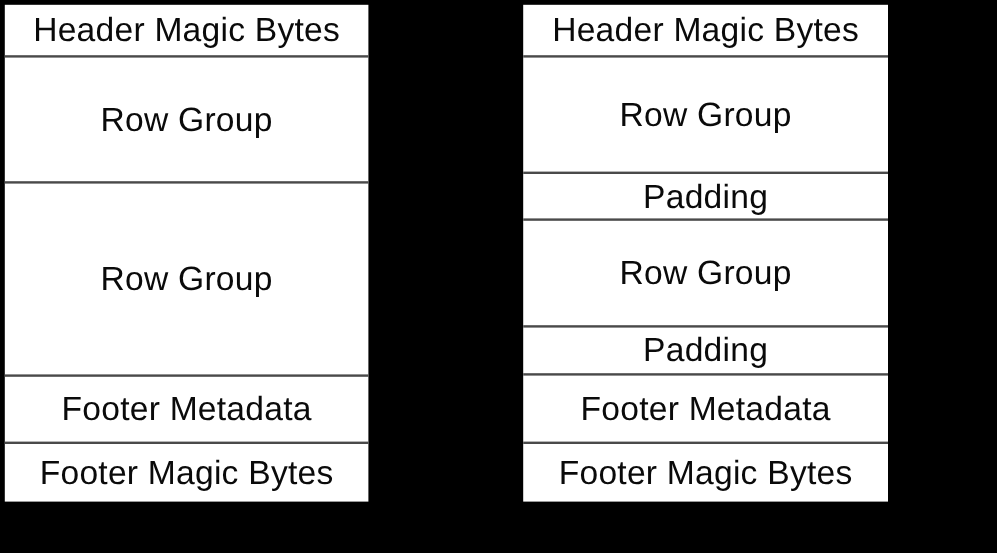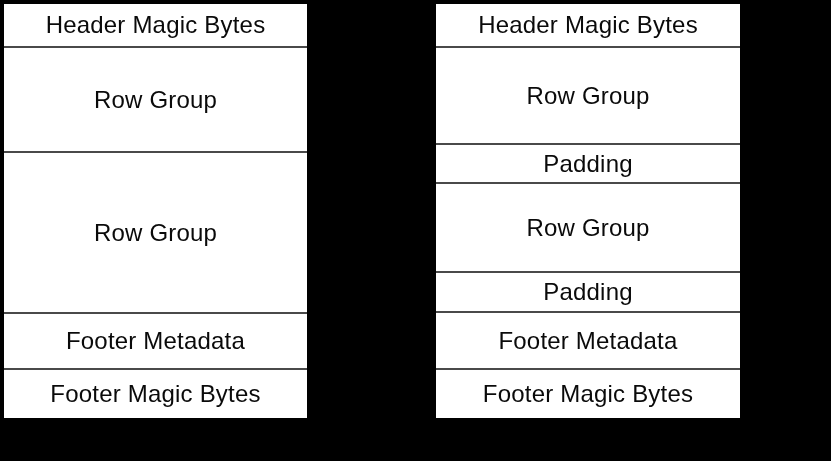--- a/index.html
+++ b/index.html
@@ -28,21 +28,21 @@
   .file-diagram.right {
     left: 436px;
     width: 304px;
   }
   .file-section {
     box-sizing: border-box;
     display: flex;
     align-items: center;
     justify-content: center;
     border-bottom: 2px solid var(--divider, #4a4a4a);
-    font-size: 24px;
+    font-size: 28px;
     color: var(--text, #0a0a0a);
     letter-spacing: 0.2px;
     text-align: center;
   }
   .file-section:last-child {
     border-bottom: none;
     text-align: center;
   }
 </style>
 </head>

